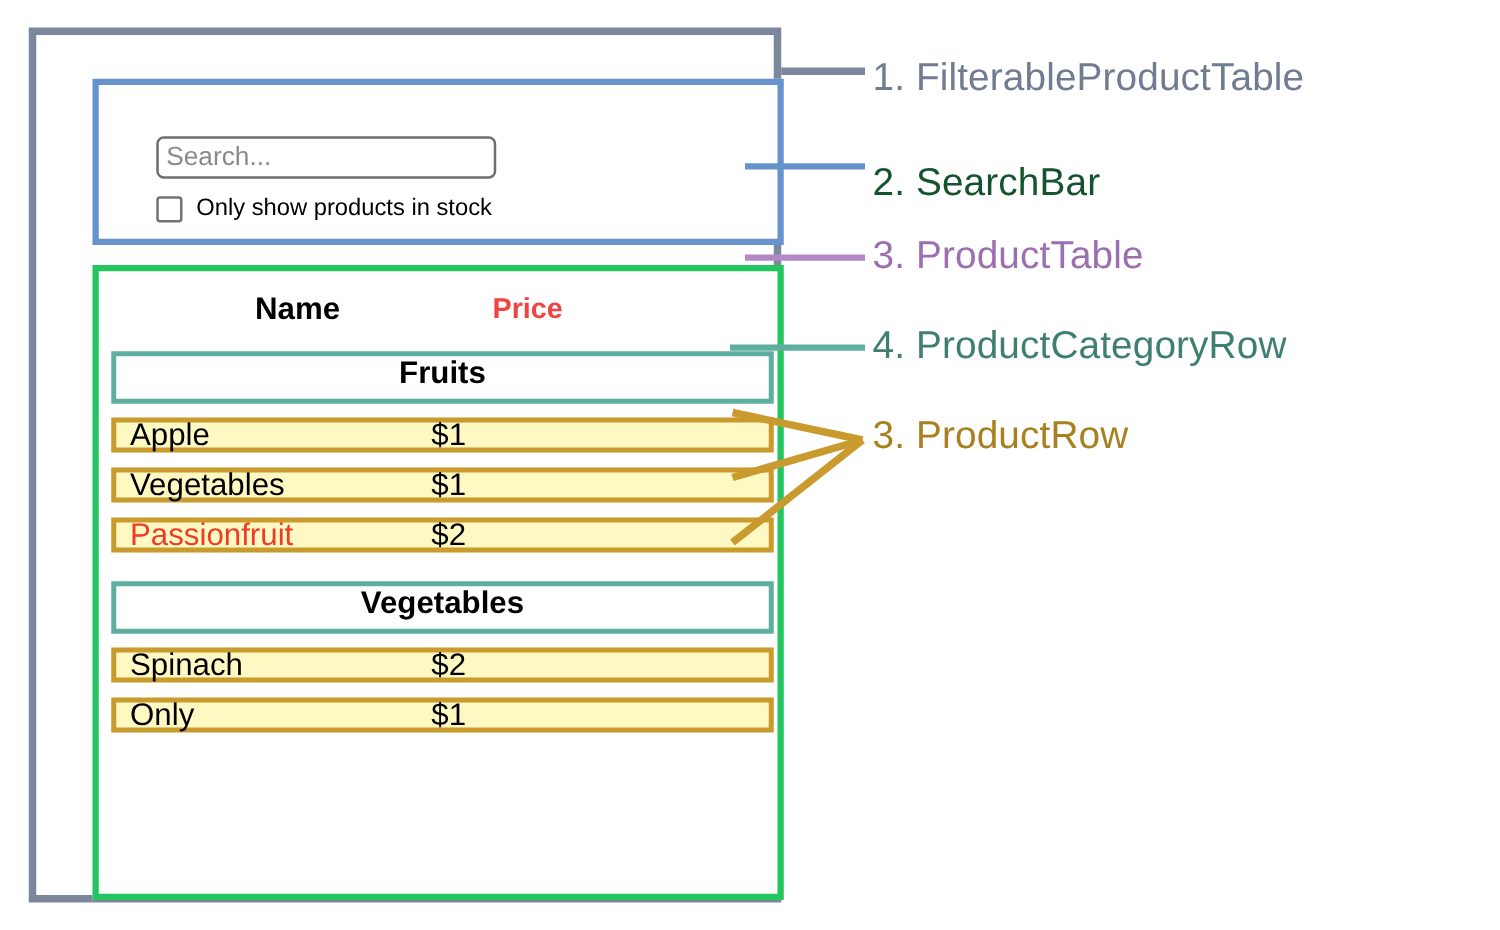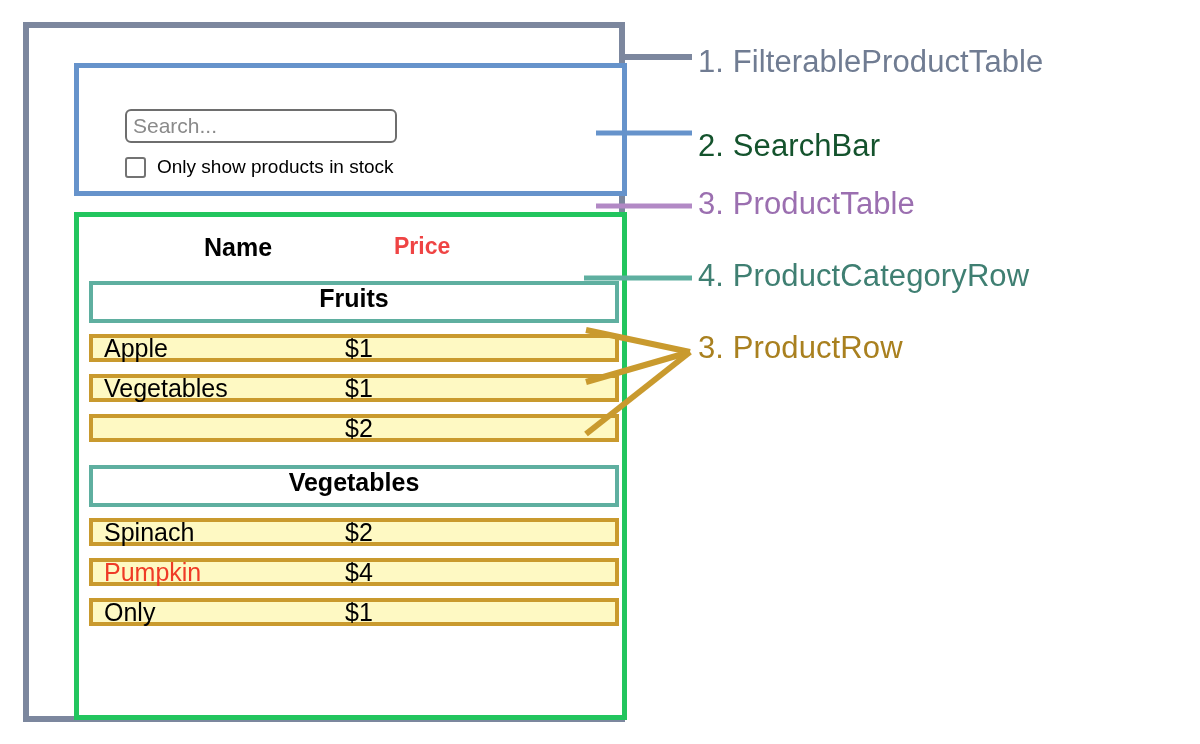--- a/index.html
+++ b/index.html
@@ -237,38 +237,35 @@
           <span class="p-name">Apple</span>
           <span class="p-price">$1</span>
         </div>
 
         <div class="prod-row">
           <span class="p-name">Vegetables</span>
           <span class="p-price">$1</span>
         </div>
 
         <div class="prod-row">
+          <span class="p-name out-of-stock">Passionfruit</span>
           <span class="p-price">$2</span>
         </div>
 
         <div class="group-gap"></div>
 
         <div class="cat-row">
           <span class="cat-label">Vegetables</span>
         </div>
 
         <div class="prod-row">
           <span class="p-name">Spinach</span>
           <span class="p-price">$2</span>
         </div>
 
-        <div class="prod-row">
-          <span class="p-name out-of-stock">Pumpkin</span>
-          <span class="p-price">$4</span>
-        </div>
 
         <div class="prod-row">
           <span class="p-name">Only</span>
           <span class="p-price">$1</span>
         </div>
 
       </div>
     </div>
   </div>
 

